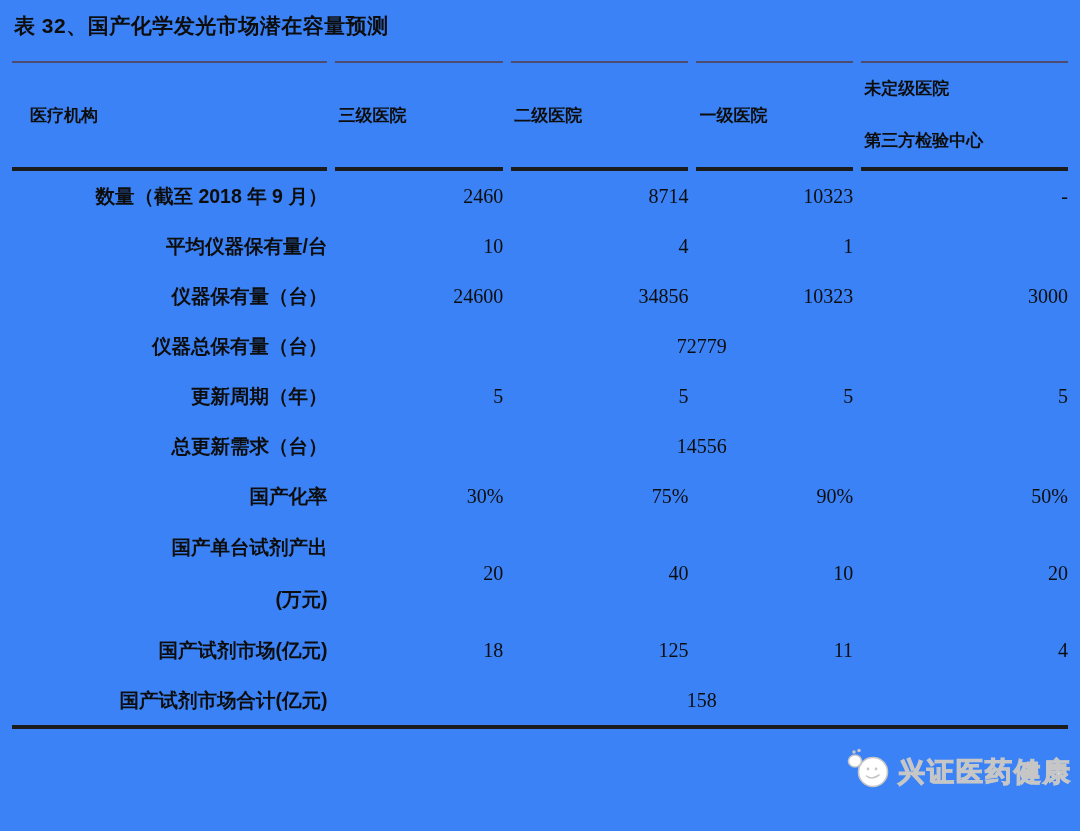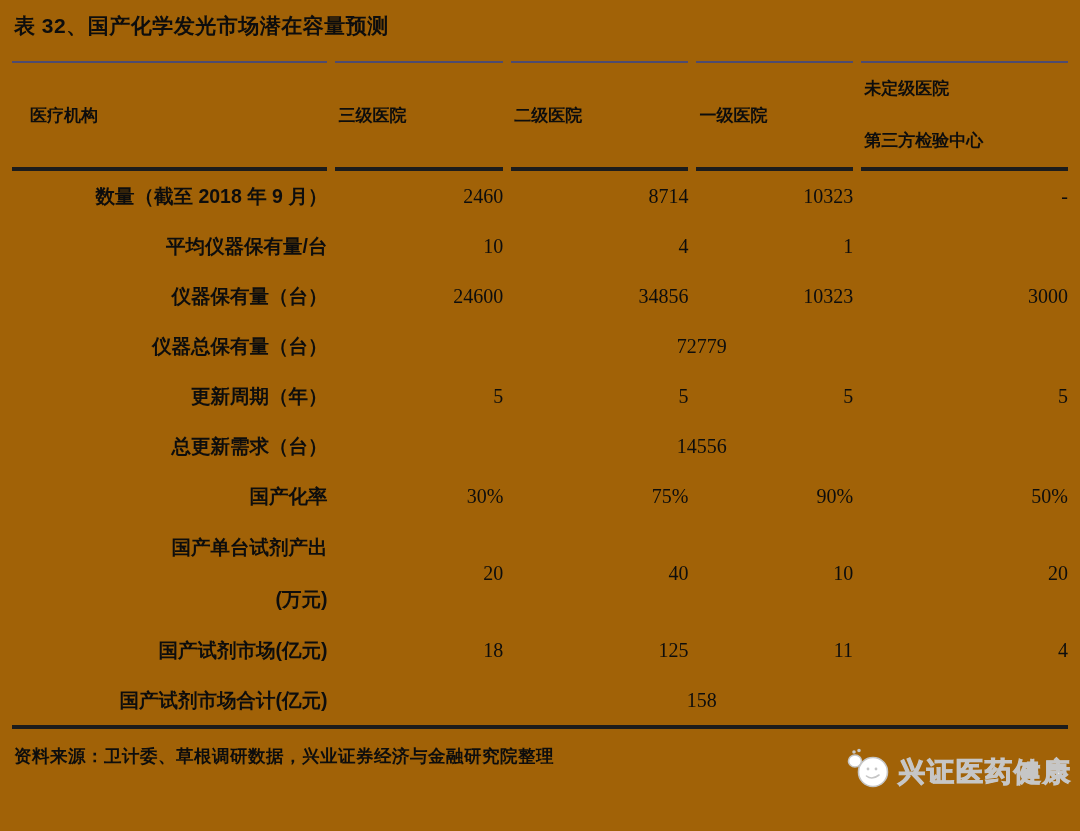--- a/index.html
+++ b/index.html
@@ -1,17 +1,17 @@
 <!DOCTYPE html>
 <html><head>
 <meta charset="utf-8">
 <style>
   html,body { margin:0; padding:0; background:#ffffff; }
   body { font-family:"Liberation Sans","DejaVu Sans",sans-serif; color:#111; }
-  .page { position:relative; width:1080px; height:831px; background:#a16207;
+  .page { position:relative; width:1080px; height:831px; background:#3b82f6;
           padding:6px 12px 0 12px; box-sizing:border-box; overflow:hidden; }
 
   .title { font-size:21px; font-weight:700; color:#0d0d0d; margin:6px 0 0 2px;
            letter-spacing:0.5px; }
 
   table.cap { border-collapse:separate; border-spacing:8px 0; table-layout:fixed;
               width:calc(100% + 16px); margin:21px -8px 0 -8px; }
   col.c1 { width:30.8%; } col.c2 { width:16.4%; } col.c3 { width:17.3%; }
   col.c4 { width:15.3%; } col.c5 { width:20.2%; }
 
@@ -131,21 +131,20 @@
         </tr>
         <tr>
           <td class="label-cell">国产试剂市场合计(亿元)</td>
           <td colspan="4" class="num merged-cell">158</td>
         </tr>
       </tbody>
   </table>
 
   <div class="bottom-rule"></div>
 
-  <div class="source">资料来源：卫计委、草根调研数据，兴业证券经济与金融研究院整理</div>
 
   <div class="watermark">
     <span>
       <svg width="48" height="44" viewBox="0 0 48 44">
         <g fill="#ffffff" stroke="#c6c6c6" stroke-width="1.6">
           <circle cx="9" cy="4" r="1"></circle>
           <circle cx="14" cy="2.5" r="1"></circle>
           <ellipse cx="10" cy="13" rx="6.5" ry="6"></ellipse>
           <circle cx="28" cy="24" r="14.5"></circle>
         </g>

